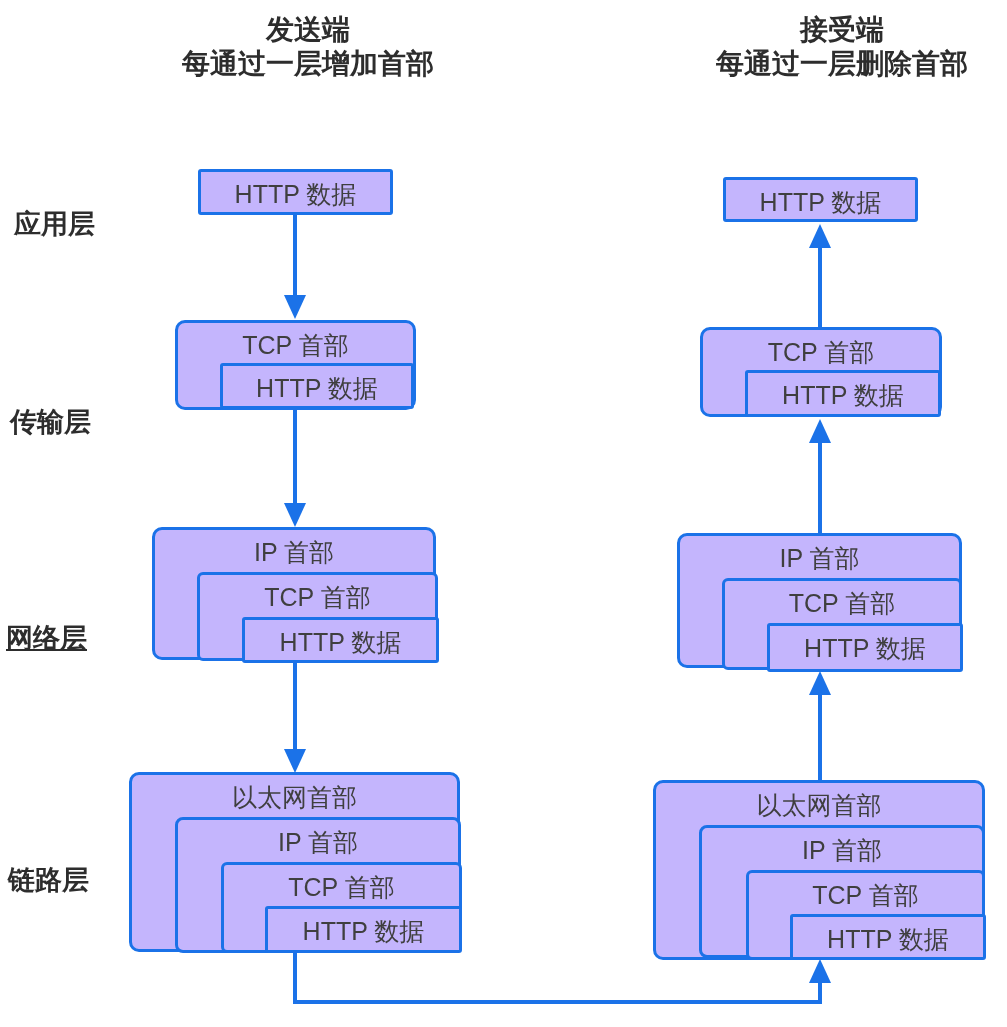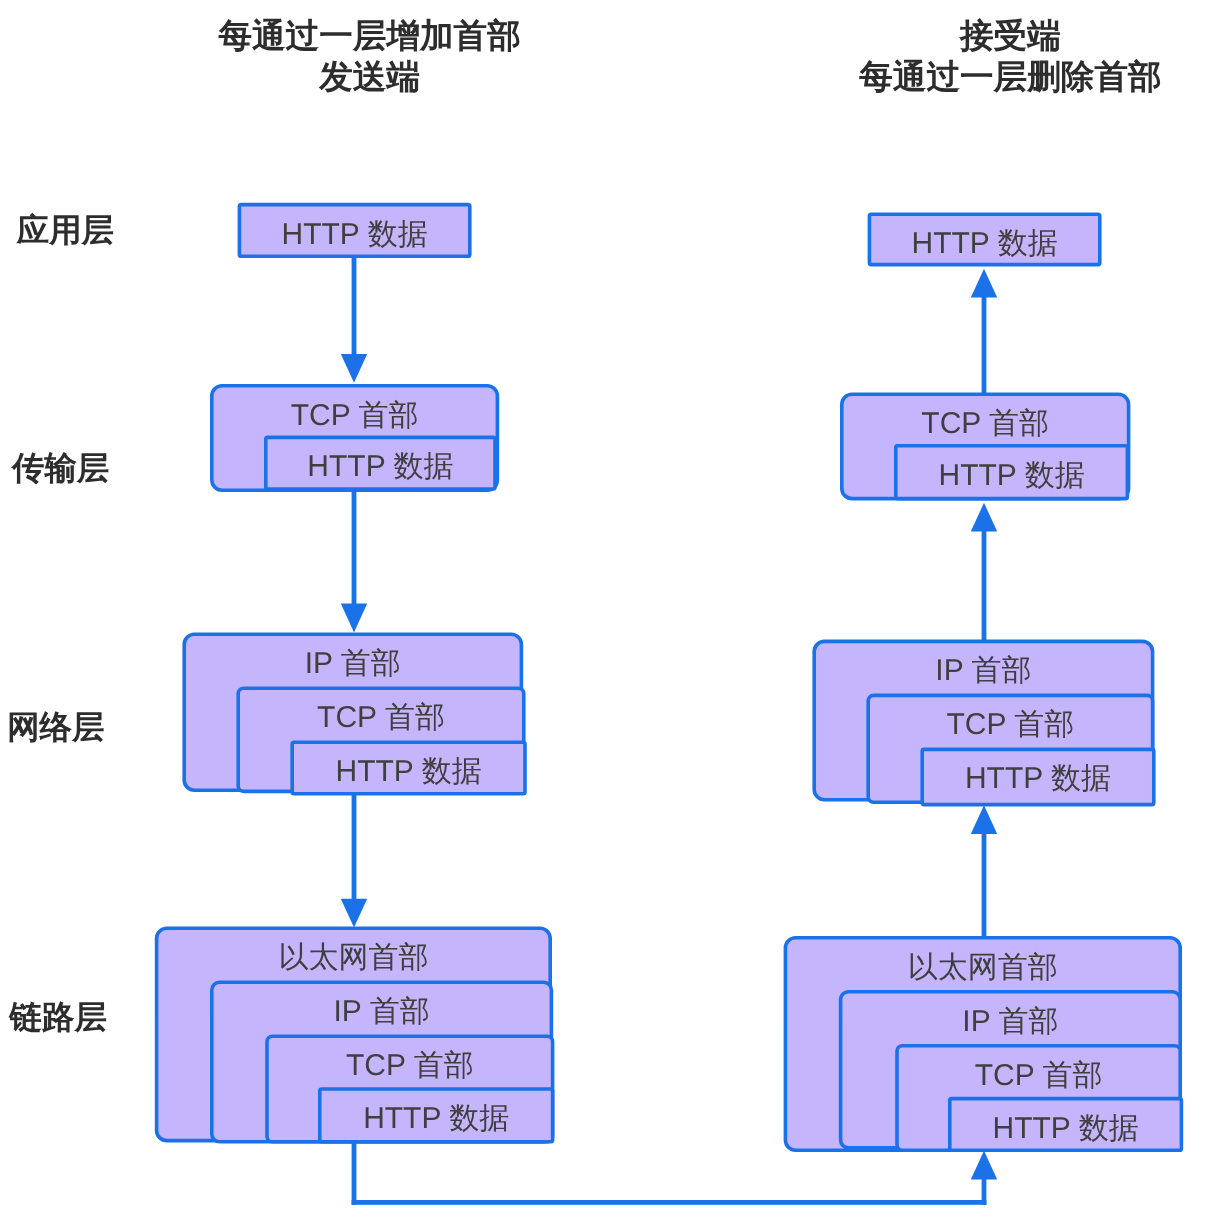--- a/index.html
+++ b/index.html
@@ -19,24 +19,25 @@
     position:absolute;text-align:center;
     font-weight:bold;font-size:28px;line-height:34px;color:var(--heading);
     white-space:nowrap;
   }
   #title-sender{left:108px;top:13px;width:400px;}
   #title-receiver{left:642px;top:13px;width:400px;}
 
   .layer-label{
     position:absolute;font-weight:bold;font-size:27px;color:var(--heading);
     white-space:nowrap;
+    margin-top:32px;
   }
   #label-app{left:14px;top:174px;}
   #label-transport{left:10px;top:372px;}
-  #label-network{left:6px;top:588px;}
+  #label-network{left:6px;top:588px;text-decoration:underline;}
   #label-link{left:8px;top:830px;}
 
   .box{
     position:absolute;background:#c4b5fd;
     border:3px solid var(--blue);box-sizing:border-box;
     text-align:center;padding-top:6px;
     font-size:25px;color:var(--text);border-radius:3px;
     white-space:nowrap;
   }
 
@@ -98,22 +99,22 @@
   
   #conn-left{left:293px;top:952px;height:52px;}
   #conn-h{left:293px;top:1000px;width:529px;}
 </style>
 </head>
 <body>
 
 <div class="stage">
 
   <div class="title" id="title-sender">
+    <div>发送端</div>
     <div>每通过一层增加首部</div>
-    <div>发送端</div>
   </div>
   <div class="title" id="title-receiver">
     <div>接受端</div>
     <div>每通过一层删除首部</div>
   </div>
 
   <div class="layer-label" id="label-app">应用层</div>
   <div class="layer-label" id="label-transport">传输层</div>
   <div class="layer-label" id="label-network">网络层</div>
   <div class="layer-label" id="label-link">链路层</div>

